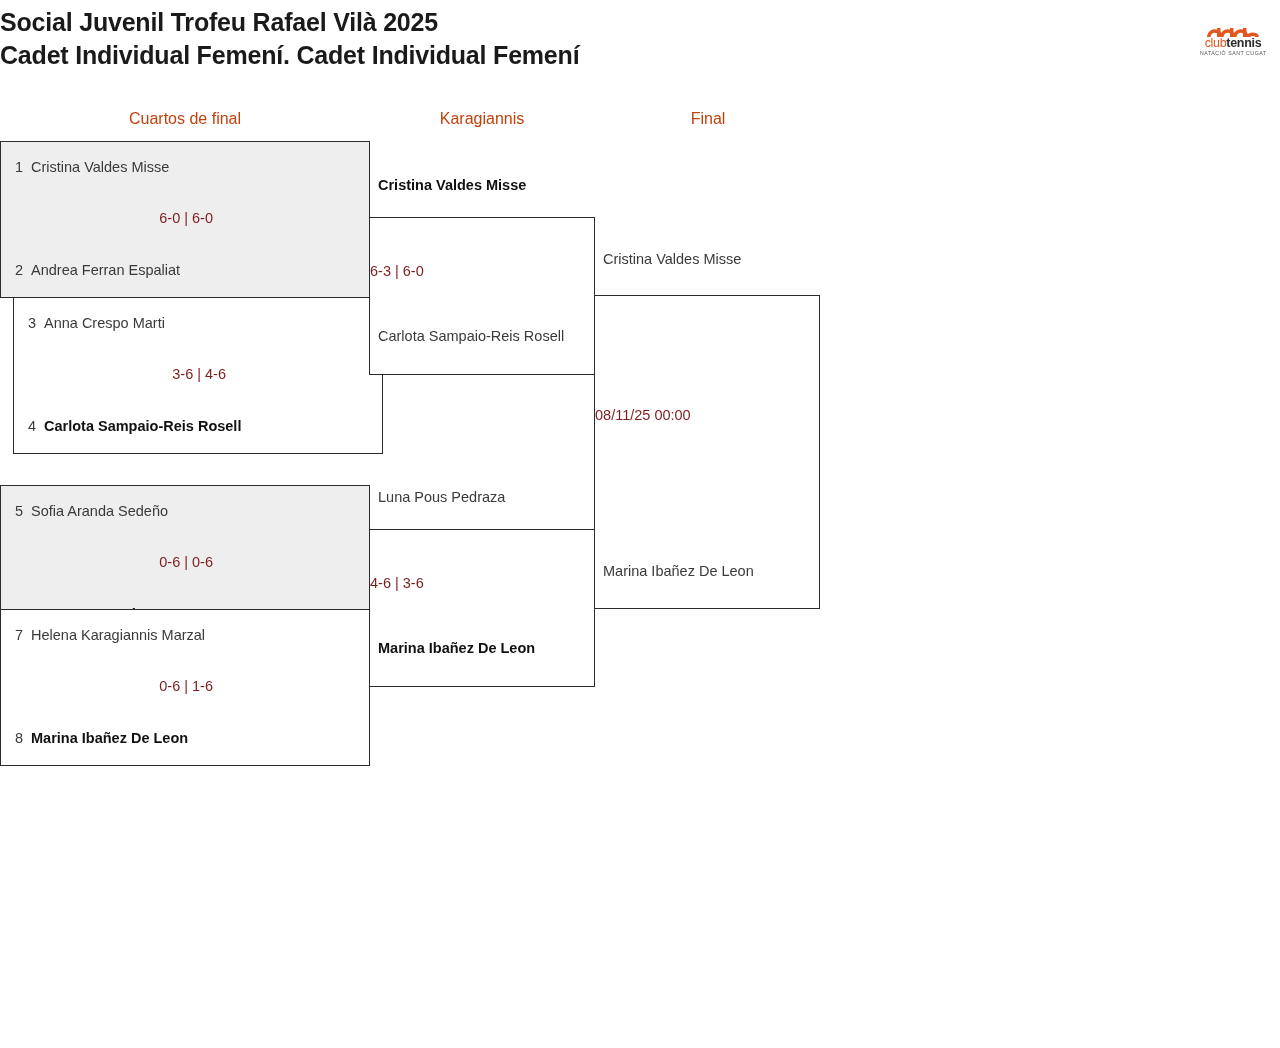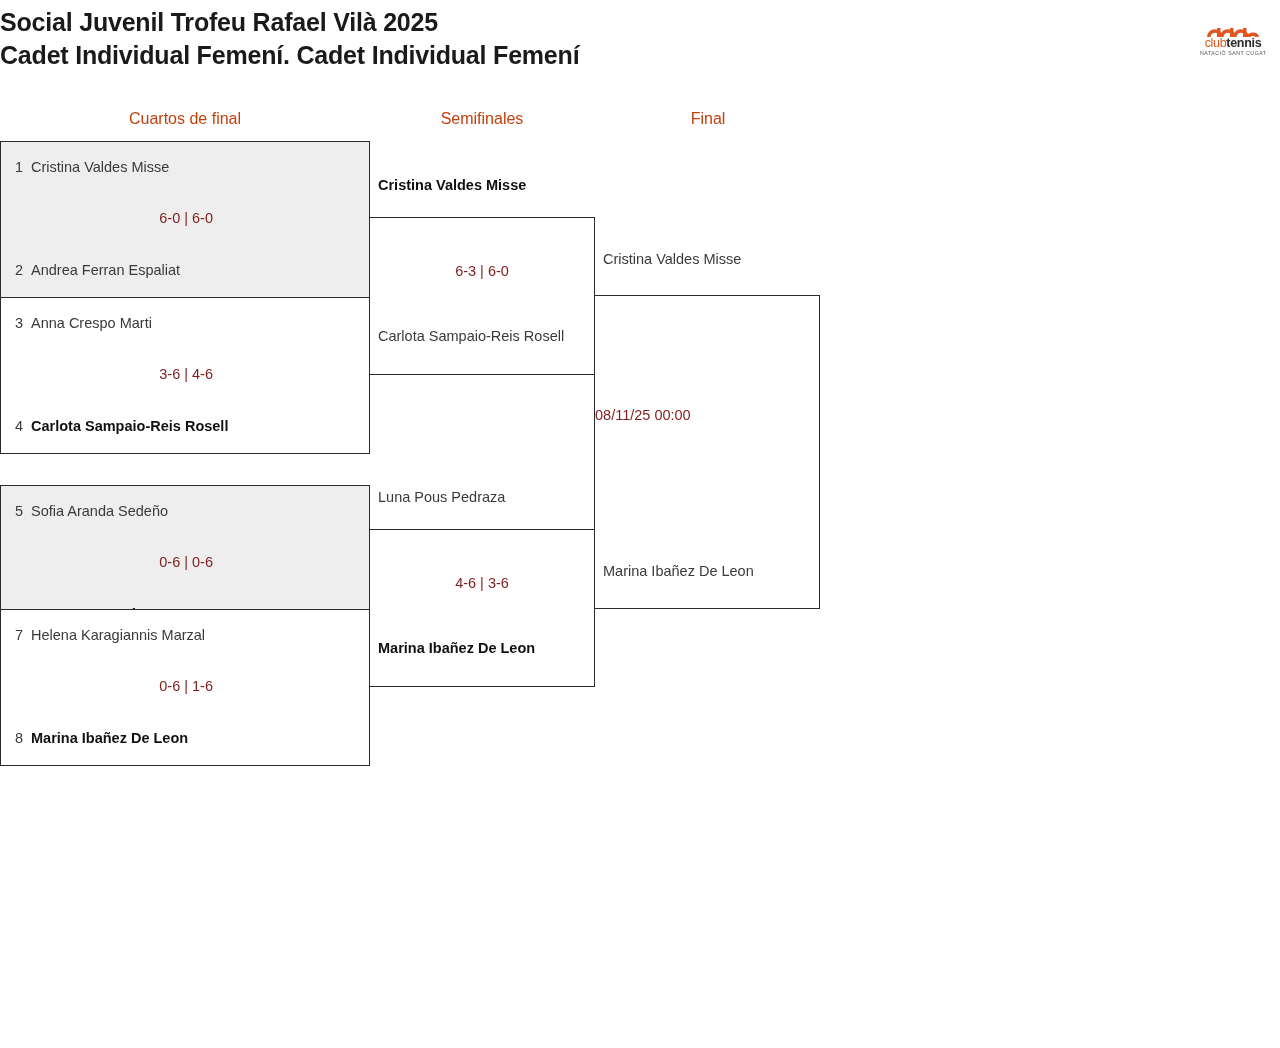--- a/index.html
+++ b/index.html
@@ -125,21 +125,21 @@
   
   .qf-box { left: 0px; width: 370px; height: 157px; }
   .qf-player-top    { top: 17px;  padding-left: 4px; }
   .qf-player-bottom { top: 120px; padding-left: 4px; }
   .qf-score { right: 156px; top: 68px; }
 
   
   .sf-box { left: 369px; width: 226px; height: 158px; }
   .sf-player-top    { top: -41px; padding-left: 8px; }
   .sf-player-bottom { top: 110px; padding-left: 8px; }
-  .sf-score { left: 0; width: 100%; text-align: center; top: 45px; }
+  .sf-score { left: 0; width: 100%; text-align: left; top: 45px; }
 
   
   .f-box { left: 594px; width: 226px; height: 314px; }
   .f-player-top    { top: -45px; padding-left: 8px; }
   .f-player-bottom { top: 267px; padding-left: 8px; }
   .f-score { left: 0; width: 100%; text-align: left; top: 111px; }
 </style>
 </head>
 <body>
 
@@ -162,32 +162,32 @@
         <rect x="48" y="16" width="7" height="18"></rect>
         <rect x="74" y="16" width="7" height="18"></rect>
       </g>
     </svg>
     <div id="logo-word"><span id="logo-club">club</span><span id="logo-tennis">tennis</span></div>
     <div id="logo-sub">NATACIÓ SANT CUGAT</div>
   </div>
 </div>
 
 <div class="round-header" id="round-header-qf">Cuartos de final</div>
-<div class="round-header" id="round-header-sf">Semifinales</div>
+<div class="round-header" id="round-header-sf">Karagiannis</div>
 <div class="round-header" id="round-header-f">Final</div>
 
 <div id="bracket">
 
   <div class="match-box qf-box shaded" style="top:141px;">
     <div class="player qf-player-top"><span class="seed">1</span><span>Cristina Valdes Misse</span></div>
     <div class="score qf-score">6-0 | 6-0</div>
     <div class="player qf-player-bottom"><span class="seed">2</span><span>Andrea Ferran Espaliat</span></div>
   </div>
 
-  <div class="match-box qf-box plain" style="top:297px;">
+  <div class="match-box qf-box plain" style="top:297px;margin-left:13px;">
     <div class="player qf-player-top"><span class="seed">3</span><span>Anna Crespo Marti</span></div>
     <div class="score qf-score">3-6 | 4-6</div>
     <div class="player qf-player-bottom winner"><span class="seed">4</span><span>Carlota Sampaio-Reis Rosell</span></div>
   </div>
 
   <div class="match-box qf-box shaded" style="top:453px;margin-top:32px;">
     <div class="player qf-player-top"><span class="seed">5</span><span>Sofia Aranda Sedeño</span></div>
     <div class="score qf-score">0-6 | 0-6</div>
     <div class="player qf-player-bottom winner"><span class="seed">6</span><span>Luna Pous Pedraza</span></div>
   </div>

